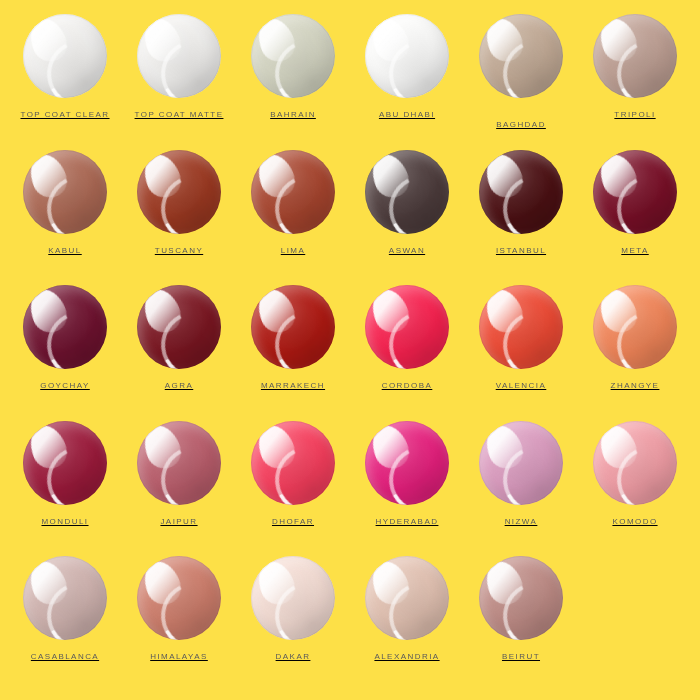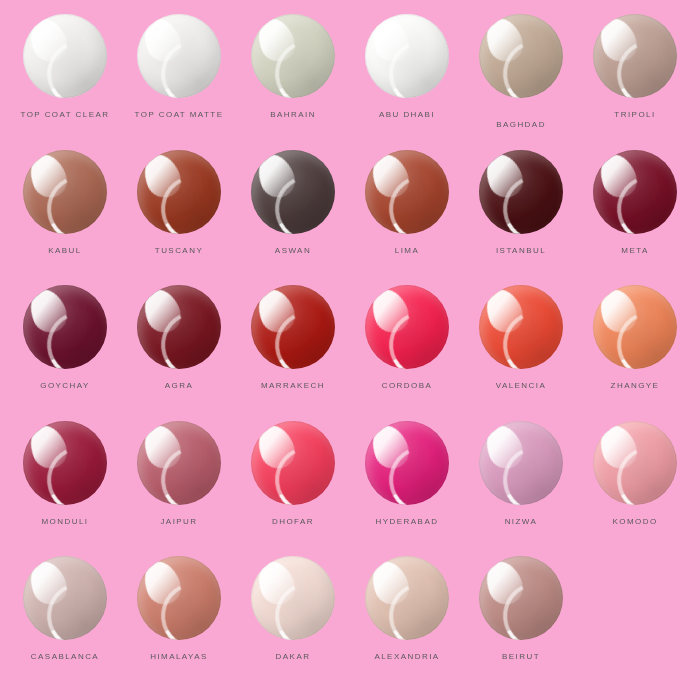--- a/index.html
+++ b/index.html
@@ -134,21 +134,21 @@
     color: #58585a;
     text-transform: uppercase;
     text-align: center;
     white-space: nowrap;
     font-family: "Liberation Sans", sans-serif;
   }
 </style>
 </head>
 <body>
 
-<main id="swatch-grid" style="background: #f9a8d4;">
+<main id="swatch-grid" style="background: #fde047; text-decoration: underline;">
     <div class="swatch-cell">
       <div class="swatch-disc" style="background-color: rgb(244, 243, 241);">
         <span class="body-shade"></span>
         <span class="gloss-main"></span>
         <span class="gloss-notch"></span>
         <span class="gloss-arc"></span>
         <span class="rim"></span>
       </div>
       <div class="swatch-label" style="color: rgb(88, 88, 90);">TOP COAT CLEAR</div>
     </div>
@@ -216,40 +216,40 @@
       <div class="swatch-disc" style="background-color: rgb(158, 58, 34);">
         <span class="body-shade"></span>
         <span class="gloss-main"></span>
         <span class="gloss-notch"></span>
         <span class="gloss-arc"></span>
         <span class="rim"></span>
       </div>
       <div class="swatch-label" style="color: rgb(88, 88, 90);">TUSCANY</div>
     </div>
     <div class="swatch-cell">
+      <div class="swatch-disc" style="background-color: rgb(169, 70, 47);">
+        <span class="body-shade"></span>
+        <span class="gloss-main"></span>
+        <span class="gloss-notch"></span>
+        <span class="gloss-arc"></span>
+        <span class="rim"></span>
+      </div>
+      <div class="swatch-label" style="color: rgb(88, 88, 90);">LIMA</div>
+    </div>
+    <div class="swatch-cell">
       <div class="swatch-disc" style="background-color: rgb(78, 61, 61);">
         <span class="body-shade"></span>
         <span class="gloss-main"></span>
         <span class="gloss-notch"></span>
         <span class="gloss-arc"></span>
         <span class="rim"></span>
       </div>
       <div class="swatch-label" style="color: rgb(88, 88, 90);">ASWAN</div>
     </div>
     <div class="swatch-cell">
-      <div class="swatch-disc" style="background-color: rgb(169, 70, 47);">
-        <span class="body-shade"></span>
-        <span class="gloss-main"></span>
-        <span class="gloss-notch"></span>
-        <span class="gloss-arc"></span>
-        <span class="rim"></span>
-      </div>
-      <div class="swatch-label" style="color: rgb(88, 88, 90);">LIMA</div>
-    </div>
-    <div class="swatch-cell">
       <div class="swatch-disc" style="background-color: rgb(77, 17, 20);">
         <span class="body-shade"></span>
         <span class="gloss-main"></span>
         <span class="gloss-notch"></span>
         <span class="gloss-arc"></span>
         <span class="rim"></span>
       </div>
       <div class="swatch-label" style="color: rgb(88, 88, 90); text-align: center;">ISTANBUL</div>
     </div>
     <div class="swatch-cell">

